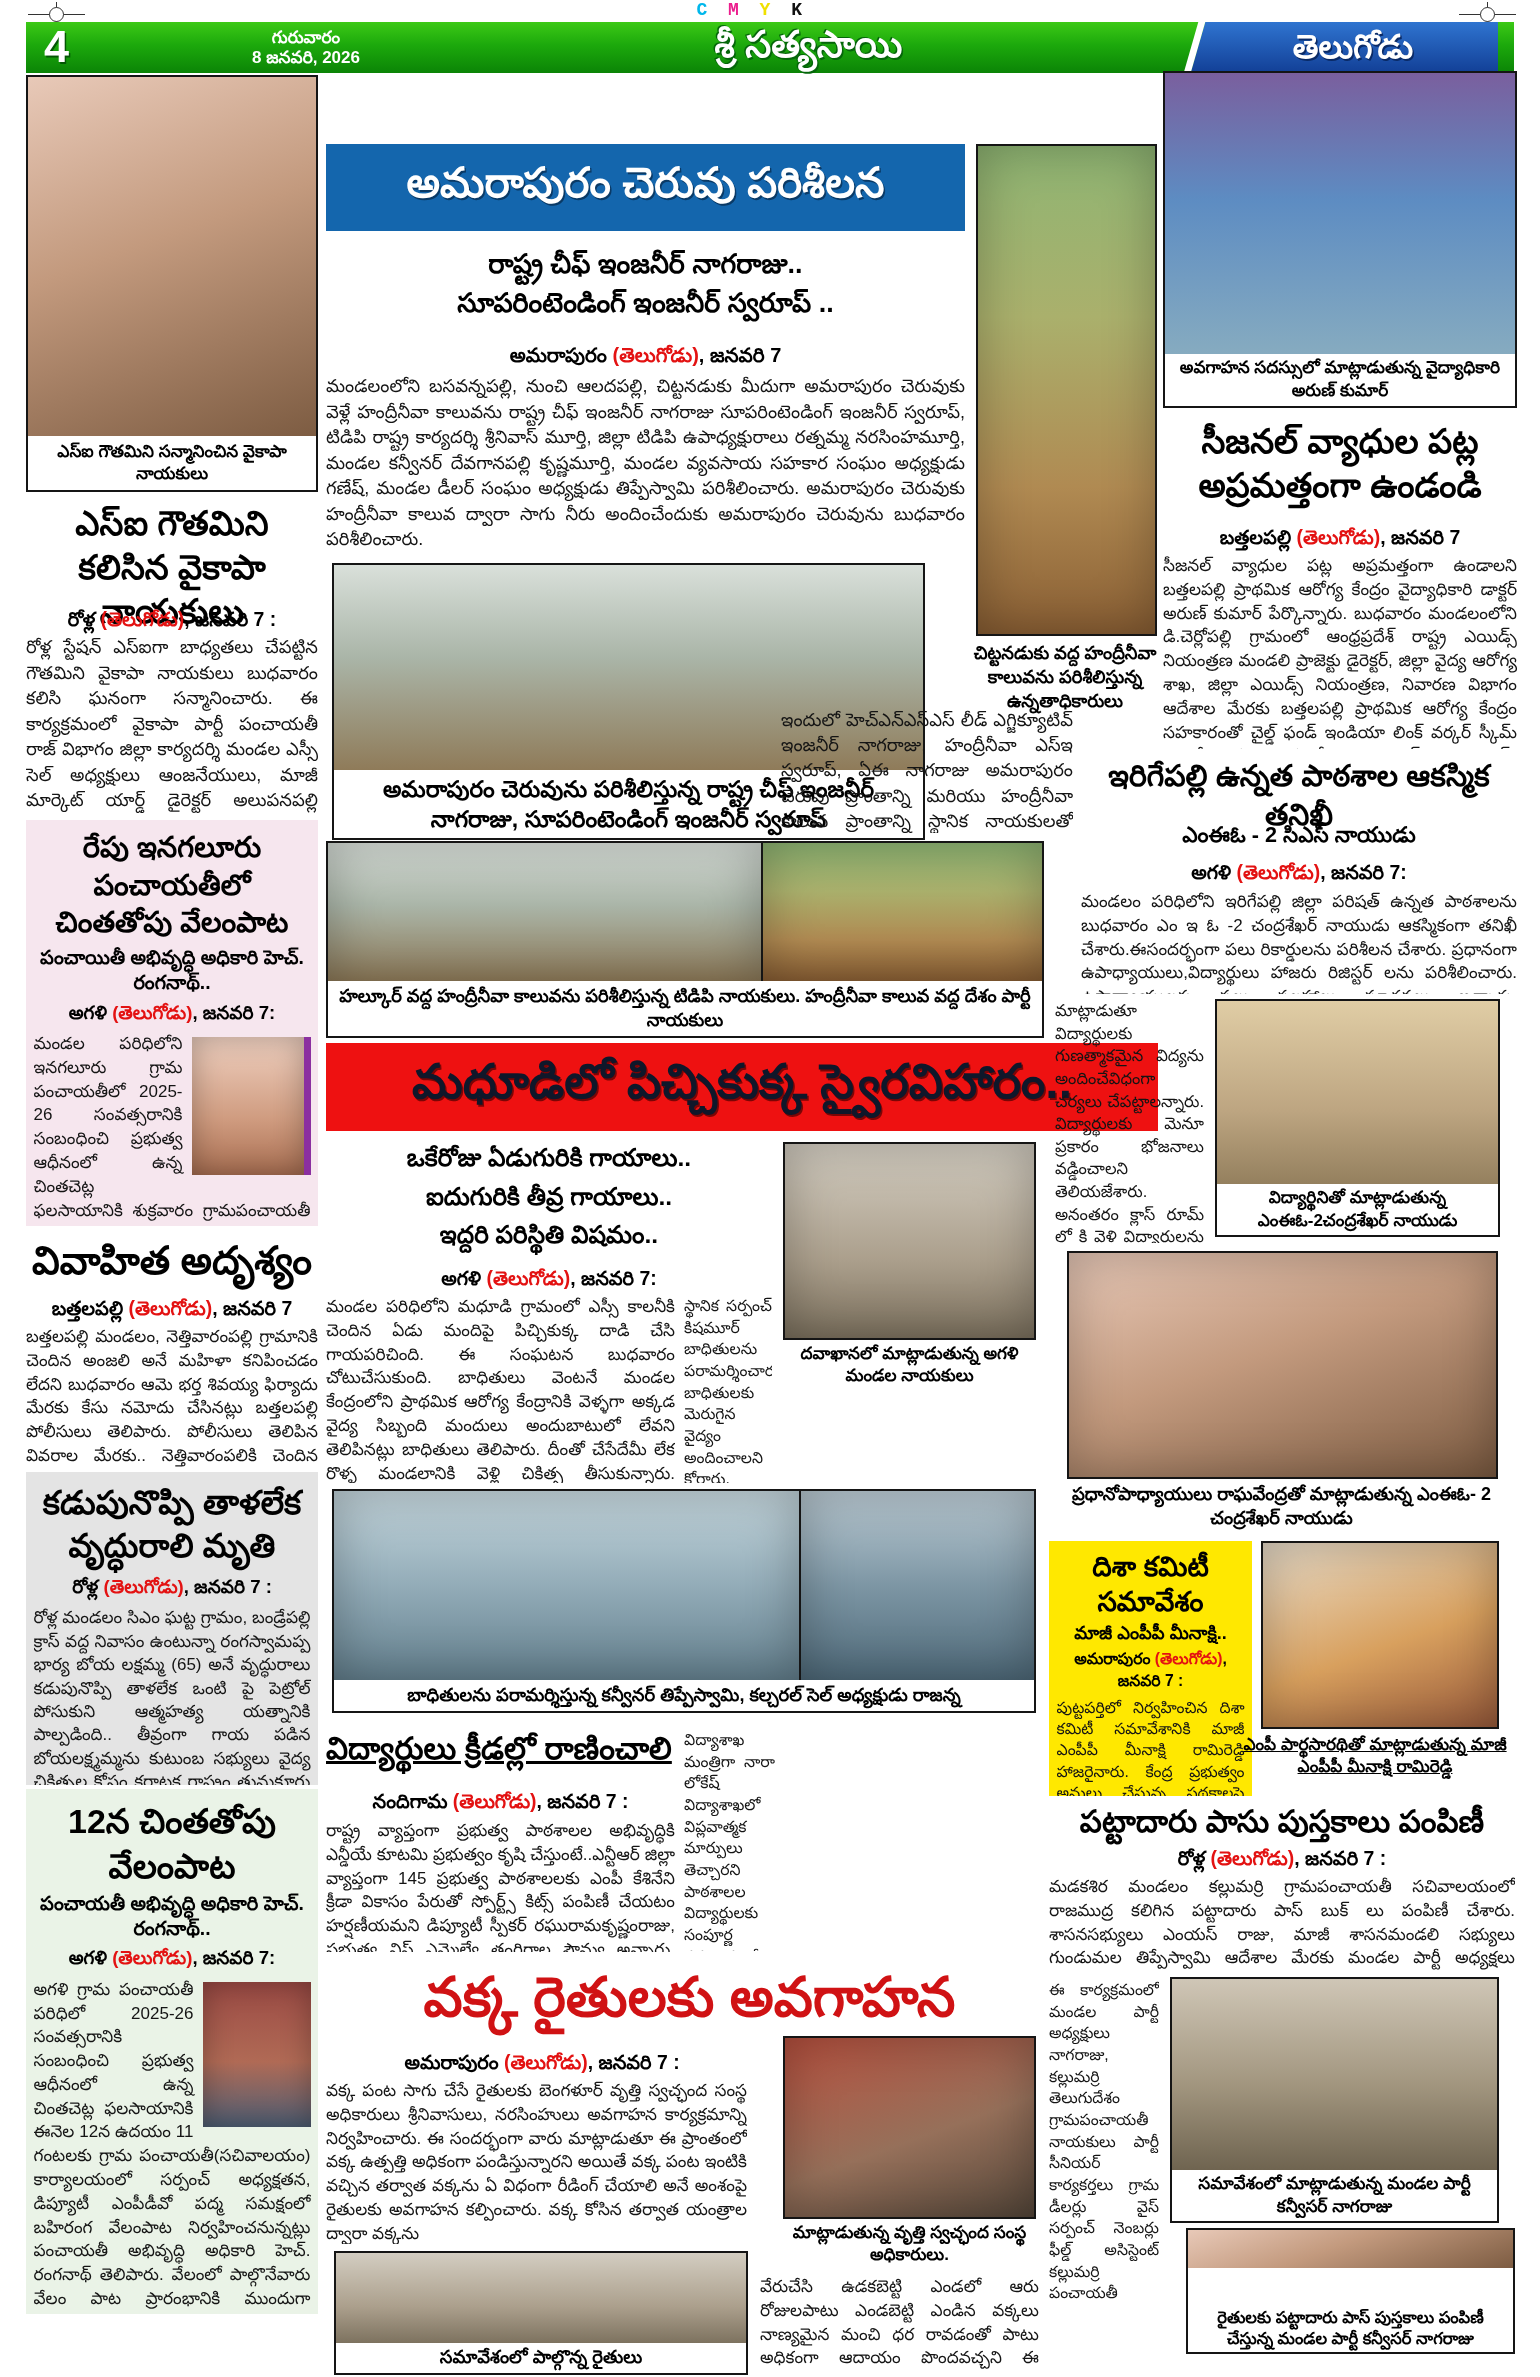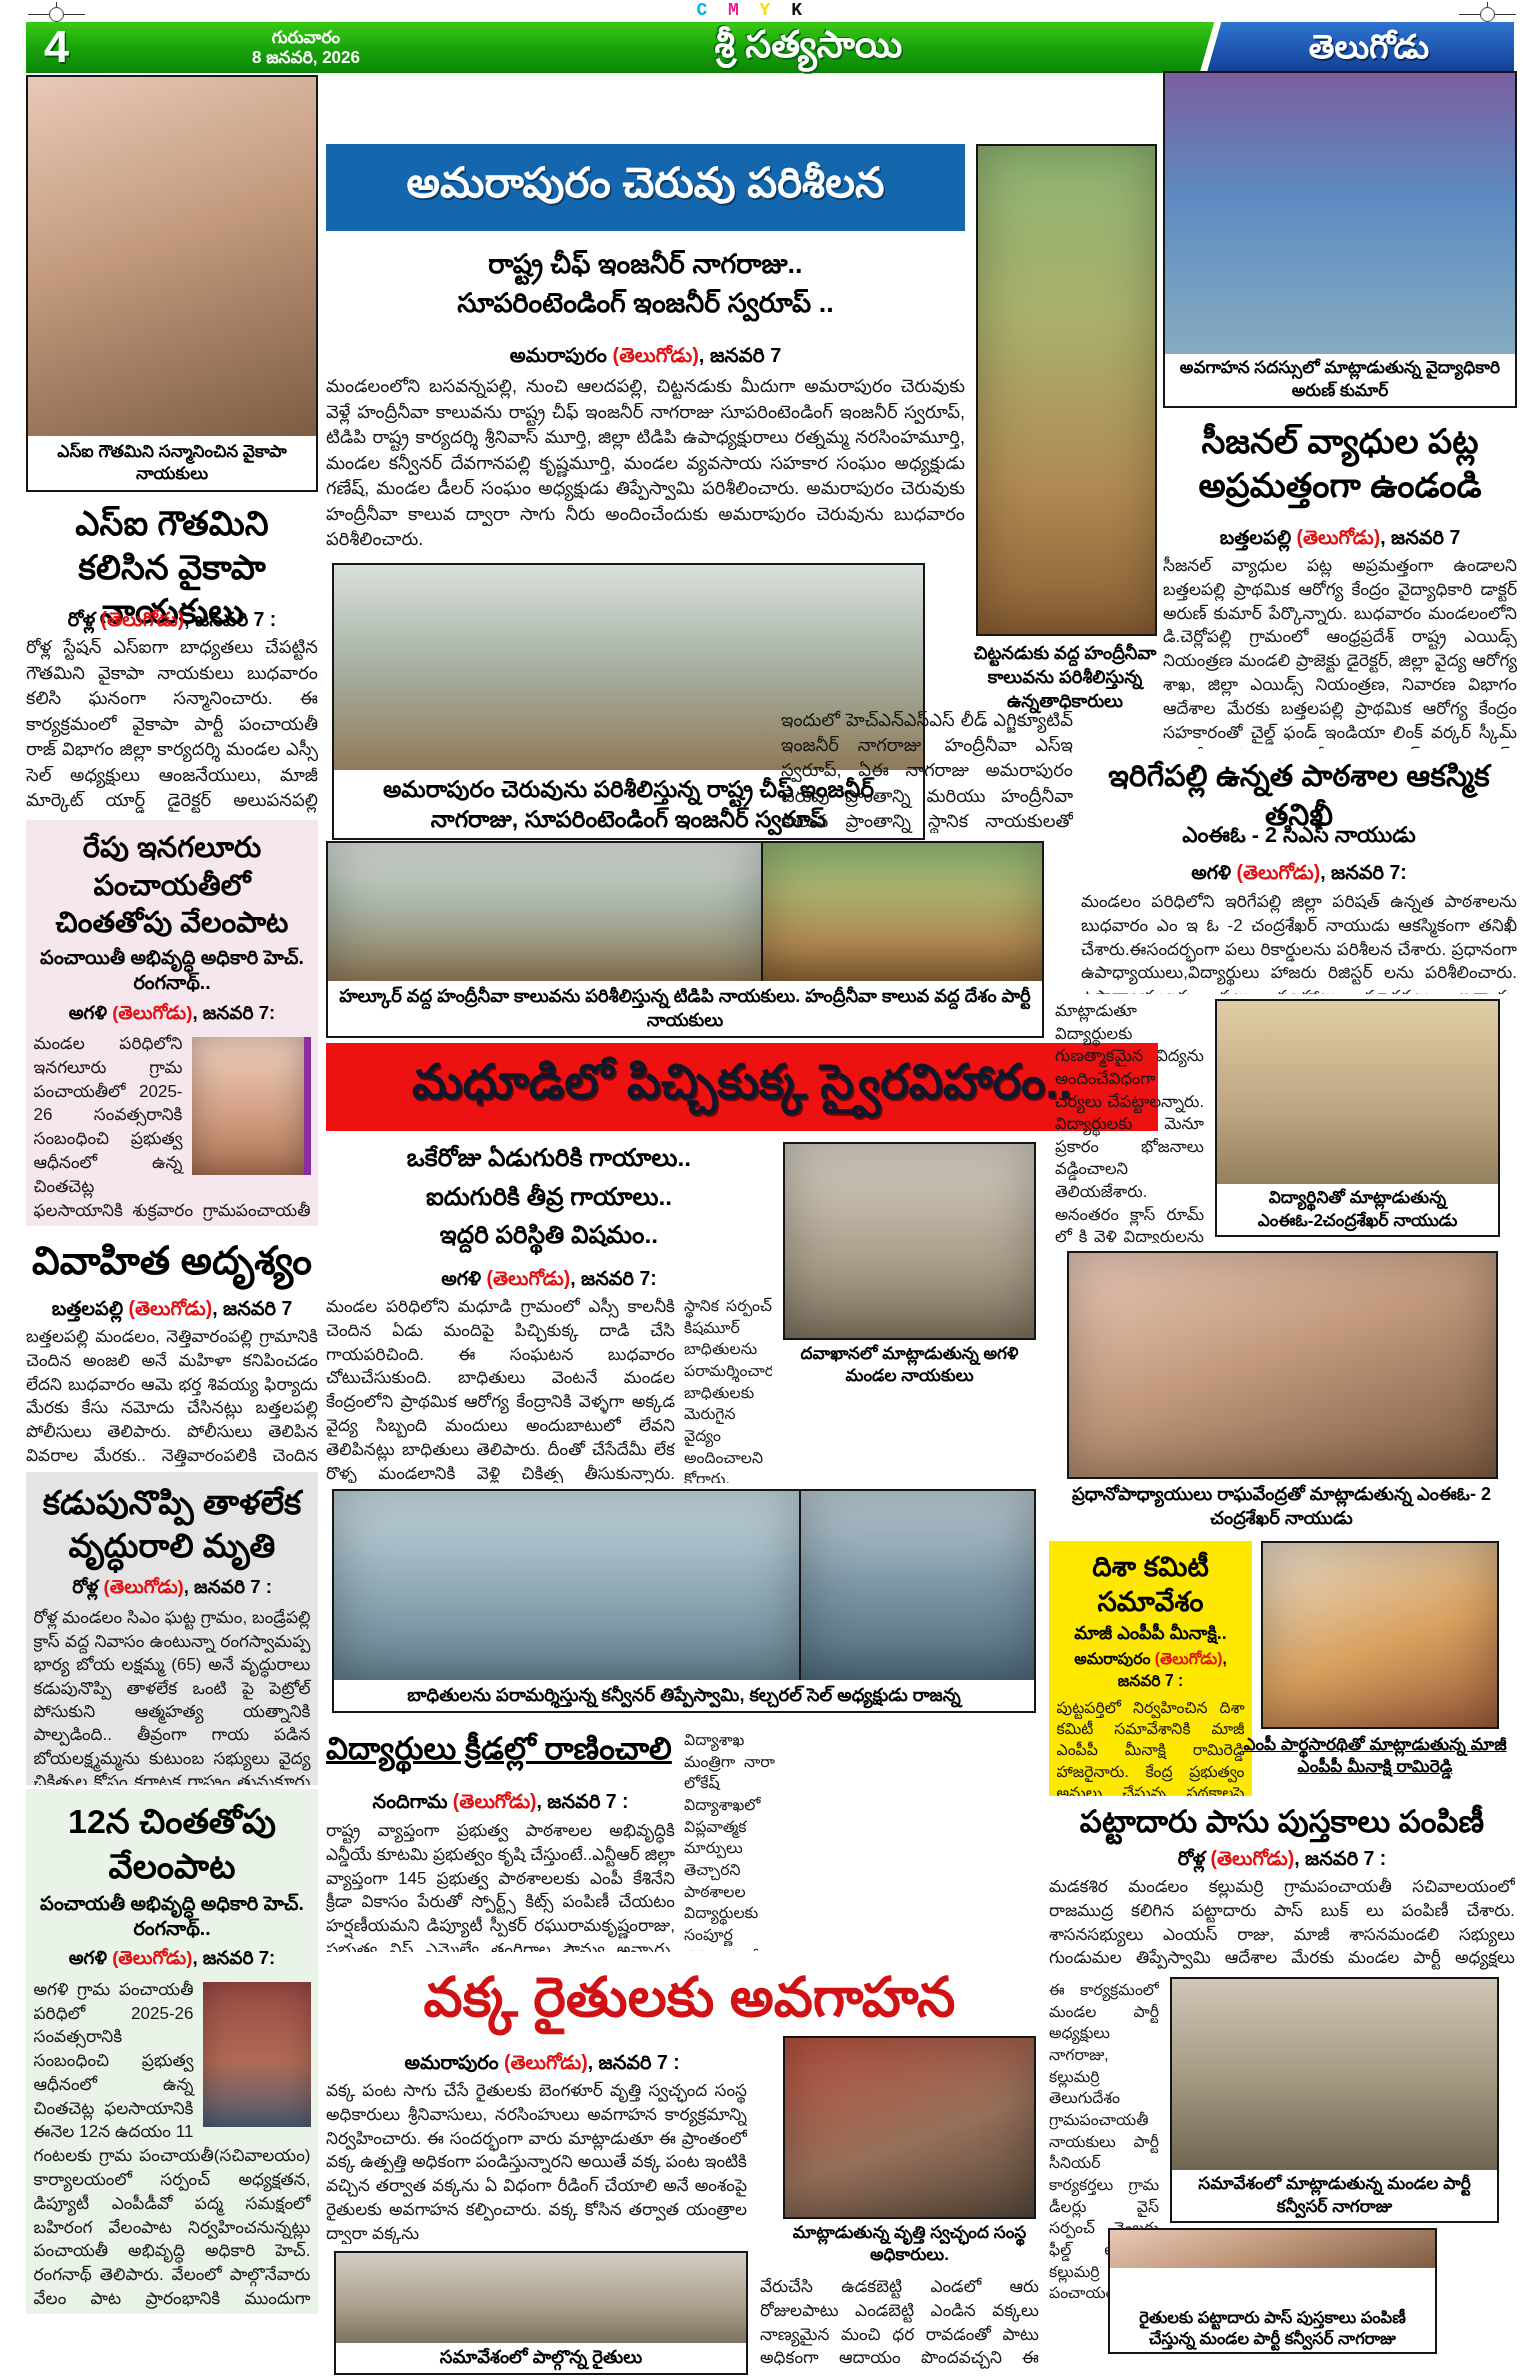--- a/index.html
+++ b/index.html
@@ -53,21 +53,21 @@
       <span class="circ"></span>
     </div>
 
   <div class="abs" id="greenbar" style="left:26px;top:22.4px;width:1488px;height:51px;">
     <div class="abs" style="left:18px;top:-1.5px;font-size:45px;font-weight:bold;color:#fff;text-shadow:1.5px 1.5px 0 #045704;">4</div>
     <div class="abs" style="left:142px;top:5.2px;width:276px;text-align:center;color:#fff;font-weight:bold;font-size:17px;line-height:1.2;">
       <div>గురువారం</div>
       <div>8 జనవరి, 2026</div>
     </div>
     <div class="abs" style="left:447px;top:1.5px;width:671px;text-align:center;font-size:37px;font-weight:bold;color:#fff;text-shadow:1.5px 1.5px 0 #05660a, -1.5px -1.5px 0 #05660a;">శ్రీ సత్యసాయి</div>
-    <div class="abs" style="right:0;top:0;width:328px;height:51px;overflow:hidden;">
+    <div class="abs" style="right:16px;top:0;width:328px;height:51px;overflow:hidden;">
       <div class="abs" style="left:21px;top:0;width:350px;height:51px;transform:skewX(-16deg);background:linear-gradient(180deg,#2f74d0,#123f96);border-left:7.5px solid #fff;"></div>
       <div class="abs" style="left:45px;top:6px;width:276px;text-align:center;font-size:33px;font-weight:bold;color:#fff;text-shadow:1.5px 1.5px 0 #0a2a66;">తెలుగోడు</div>
     </div>
   </div>
 
   <div class="abs figbox" style="left:26px;top:75px;width:292px;height:417px;">
     <div class="phfill p1"></div>
     <div class="cap" style="font-size:17px;padding:4.5px 3px;">ఎస్ఐ గౌతమిని సన్మానించిన వైకాపా నాయకులు</div>
   </div>
   <div class="abs hl" style="left:26px;top:501px;width:292px;font-size:34px;">ఎస్ఐ గౌతమిని కలిసిన వైకాపా నాయకులు</div>
@@ -221,19 +221,19 @@
   <div class="abs hl" style="left:1049px;top:1802px;width:466px;font-size:31px;">పట్టాదారు పాసు పుస్తకాలు పంపిణీ</div>
   <div class="abs dl" style="left:1049px;top:1847px;width:466px;font-size:19.4px;">
     <span>రోళ్ల</span> <span class="brand">(తెలుగోడు)</span><span>, జనవరి 7 :</span>
   </div>
   <div class="abs bodytext" style="left:1049px;top:1875px;width:466px;height:97px;font-size:17px;line-height:1.4;">మడకశిర మండలం కల్లుమర్రి గ్రామపంచాయతీ సచివాలయంలో రాజముద్ర కలిగిన పట్టాదారు పాస్ బుక్ లు పంపిణీ చేశారు. శాసనసభ్యులు ఎంయస్ రాజు, మాజీ శాసనమండలి సభ్యులు గుండుమల తిప్పేస్వామి ఆదేశాల మేరకు మండల పార్టీ అధ్యక్షలు నాగరాజు, తహసీల్దార్ చక్రవర్తి, మండల సర్వేయర్ హరీష్ రాజముద్ర కలిగిన పాసుబుక్కులు పంపిణీ చేశారు.</div>
   <div class="abs bodytext" style="left:1049px;top:1979px;width:110px;height:328px;font-size:15.7px;line-height:1.38;">ఈ కార్యక్రమంలో మండల పార్టీ అధ్యక్షులు నాగరాజు, కల్లుమర్రి తెలుగుదేశం గ్రామపంచాయతీ నాయకులు పార్టీ సీనియర్ కార్యకర్తలు గ్రామ డీలర్లు వైస్ సర్పంచ్ నెంబర్లు ఫీల్డ్ అసిస్టెంట్ కల్లుమర్రి పంచాయతీ ప్రజలు పాల్గొన్నారు.</div>
   <div class="abs figbox" style="left:1170px;top:1977px;width:329px;height:246px;">
     <div class="phfill p9" style="background:linear-gradient(180deg,#cfc6b6 0%,#a2967f 55%,#6f6platform 100%);background:linear-gradient(180deg,#cfc6b6 0%,#a2967f 55%,#6f6450 100%);"></div>
     <div class="cap" style="font-size:17px;padding:3px 4.5px;">సమావేశంలో మాట్లాడుతున్న మండల పార్టీ కన్వీసర్ నాగరాజు</div>
   </div>
-  <div class="abs figbox" style="left:1108px;top:2228px;width:329px;height:126px;gap:36px;">
+  <div class="abs figbox" style="left:1186px;top:2228px;width:329px;height:126px;gap:36px;">
     <div class="phfill p1"></div>
     <div class="cap" style="font-size:16.4px;padding:2.2px 4.5px;">రైతులకు పట్టాదారు పాస్ పుస్తకాలు పంపిణీ చేస్తున్న మండల పార్టీ కన్వీసర్ నాగరాజు</div>
   </div>
 
 </div>
 
 
 </body></html>

